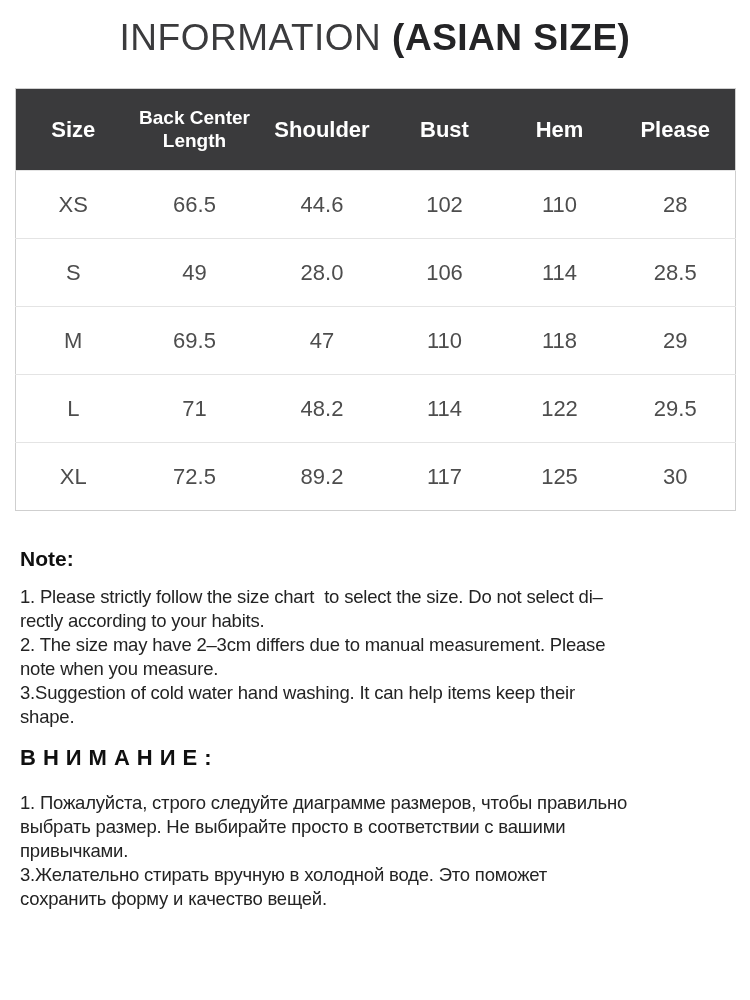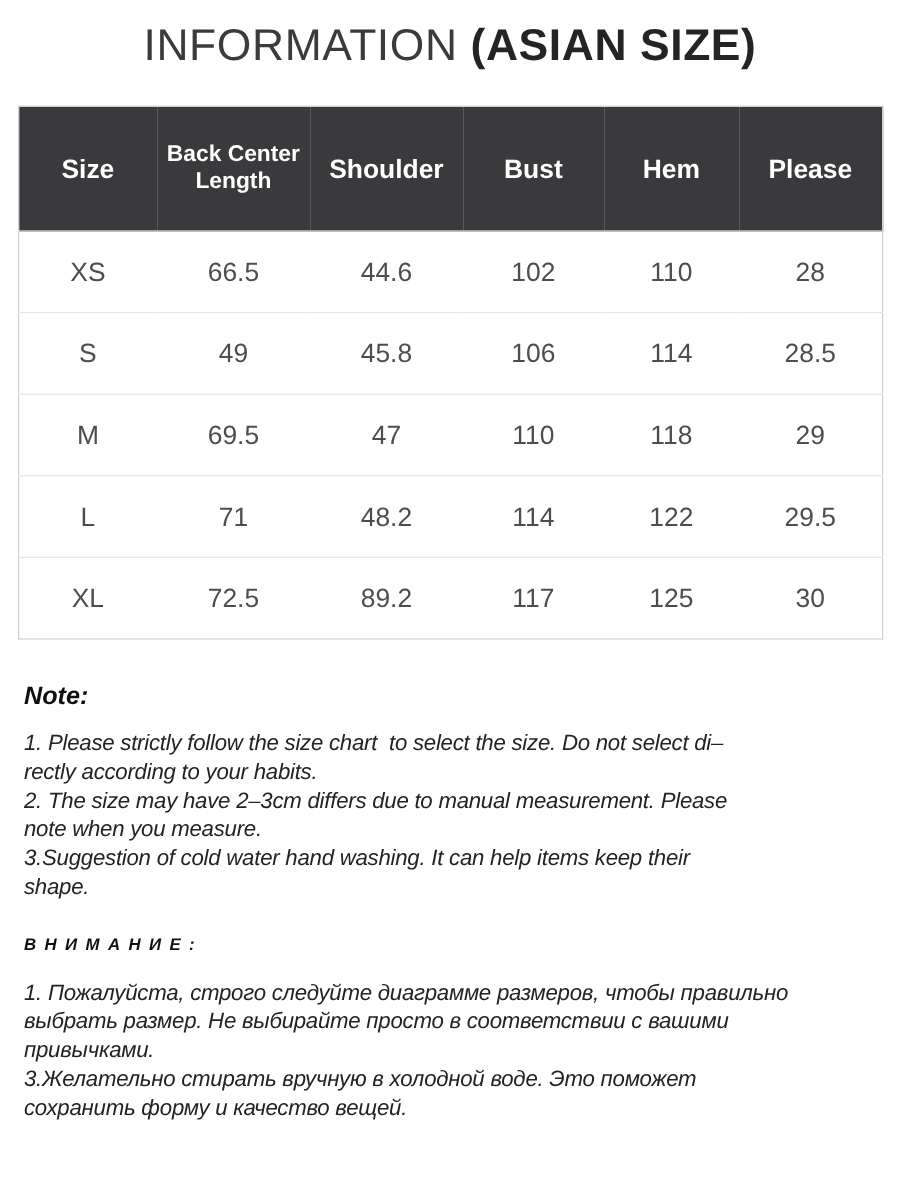--- a/index.html
+++ b/index.html
@@ -26,21 +26,21 @@
   table.size-table {
     width: 720px;
     margin: 28px 0 0 15px;
     border-collapse: collapse;
     border: 1px solid var(--table-border, #cfcfcf);
     table-layout: fixed;
   }
   .size-table thead th {
     background: var(--header-bg, #3a3a3c);
     color: var(--header-text, #ffffff);
-    height: 104px;
+    height: 82px;
     font-size: 22px;
     font-weight: 600;
     vertical-align: middle;
     text-align: center;
     padding: 0 4px;
   }
   .size-table thead th.two-line {
     font-size: 19px;
     line-height: 1.18;
   }
@@ -49,39 +49,39 @@
     text-align: center;
     vertical-align: middle;
     font-size: 22px;
     font-weight: 400;
     color: var(--cell-text, #4d4d4d);
     border-top: 1px solid var(--row-divider, #e4e4e4);
     padding: 0;
   }
 
   
-  .text-wrap { margin: 0 12px 0 20px; width: 720px; font-style: italic; }
+  .text-wrap { margin: 0 12px 0 20px; width: 720px; }
   .note-heading {
     margin-top: 36px;
     font-size: 21px;
     font-weight: 700;
     color: #101010;
   }
   .para {
     margin: 0;
     white-space: pre-wrap;
     font-size: 18.5px;
     line-height: 24px;
     letter-spacing: -0.2px;
     color: var(--body-text, #232323);
   }
   .para.first { margin-top: 14px; }
   .attention-heading {
-    margin-top: 28px;
-    font-size: 14px;
+    margin-top: 16px;
+    font-size: 22px;
     font-weight: 700;
     letter-spacing: 7px;
     color: #101010;
   }
   .attention .para.first { margin-top: 20px; }
 </style>
 </head>
 <body>
 
 <div class="title">
@@ -112,21 +112,21 @@
       <td>XS</td>
       <td>66.5</td>
       <td>44.6</td>
       <td>102</td>
       <td>110</td>
       <td>28</td>
     </tr>
     <tr>
       <td>S</td>
       <td>49</td>
-      <td>45.8</td>
+      <td>28.0</td>
       <td>106</td>
       <td>114</td>
       <td>28.5</td>
     </tr>
     <tr>
       <td>M</td>
       <td>69.5</td>
       <td>47</td>
       <td>110</td>
       <td>118</td>

